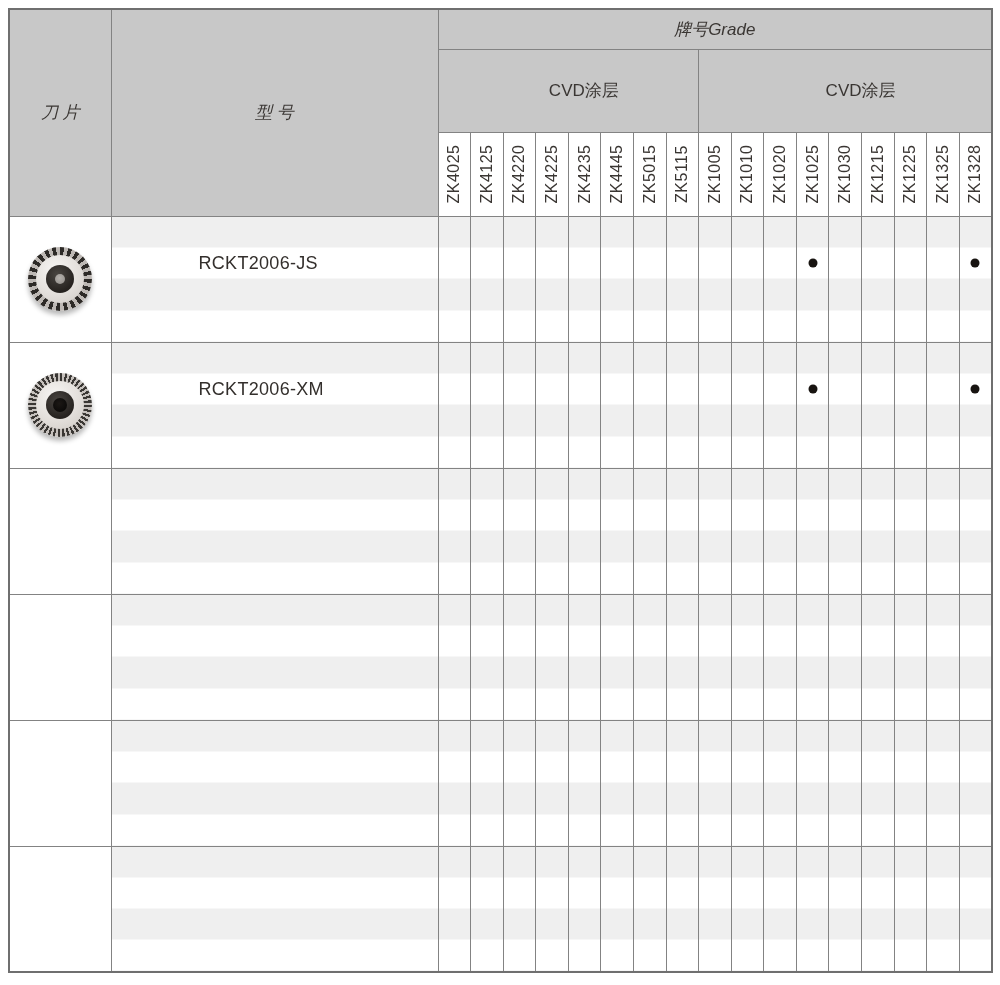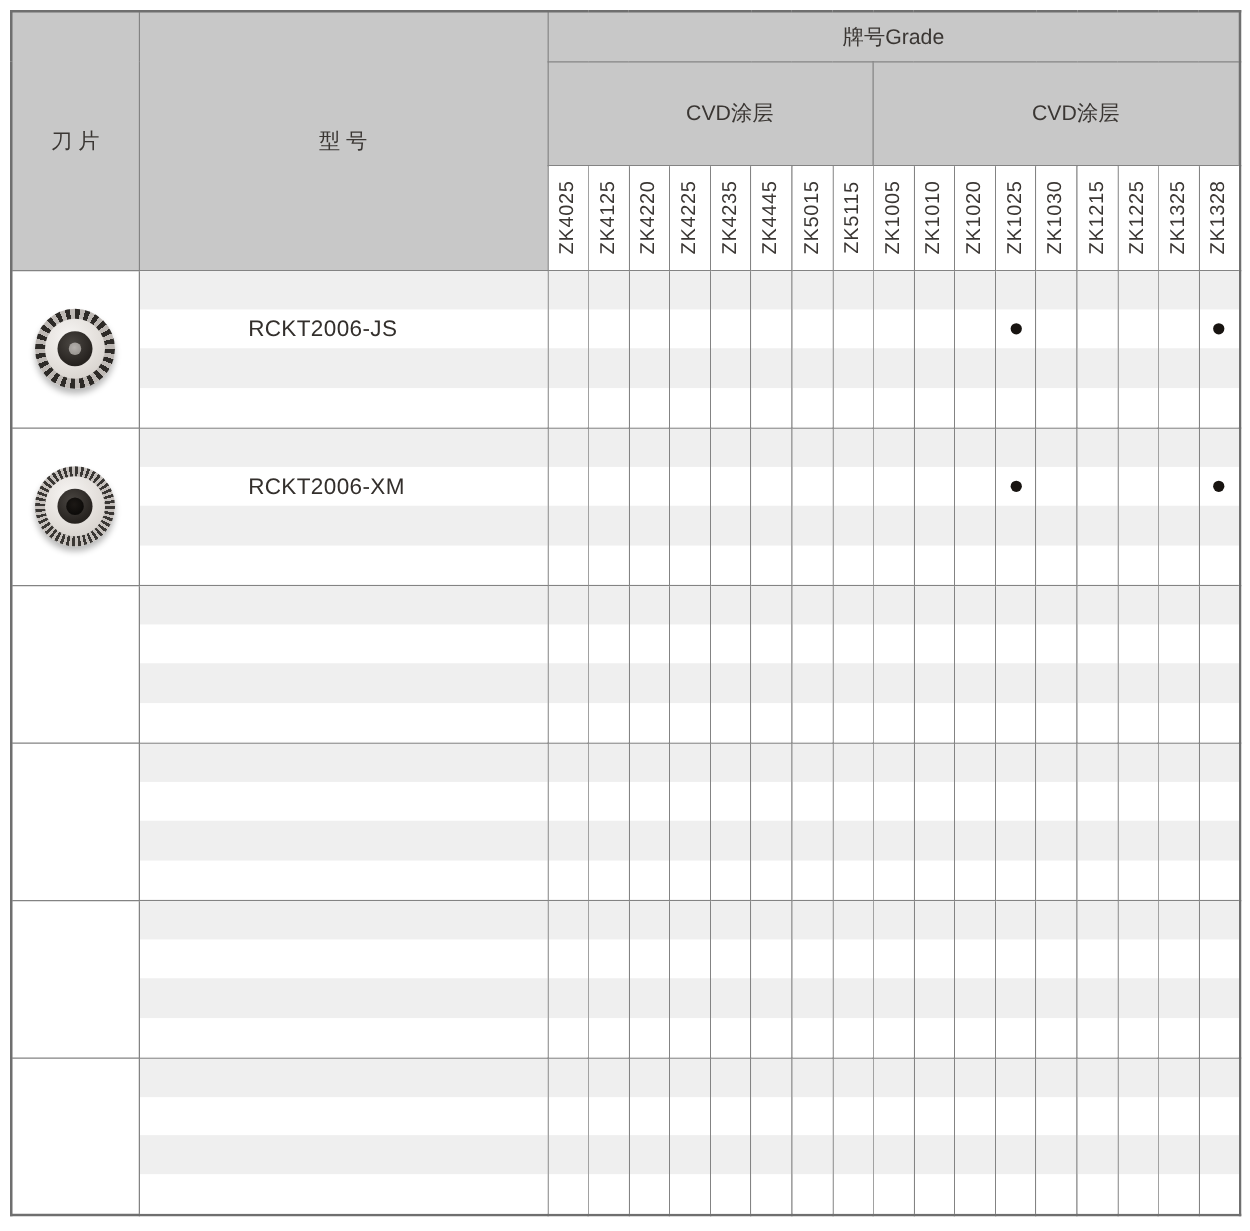--- a/index.html
+++ b/index.html
@@ -21,21 +21,21 @@
     border: 2px solid #6f6f6f;
   }
   .grade-table th, .grade-table td {
     border: 1px solid #838383;
     padding: 0;
     font-weight: 400;
   }
   
   thead th { background: #c8c8c8; color: #3a3633; }
   tr.tier1 { height: 40px; }
-  tr.tier1 th { font-size: 17px; }
+  tr.tier1 th { font-size: 17px; font-style: italic; }
   tr.tier2 { height: 83px; }
   tr.tier2 th { font-size: 17px; padding-left: 31px; }
   tr.tier3 { height: 84px; }
   tr.tier3 th { background: #ffffff; position: relative; }
   th.corner { font-size: 18px; }
   .vlabel {
     position: absolute;
     left: 50%; top: 50%;
     transform: translate(-50%, -50%) rotate(-90deg);
     white-space: nowrap;

